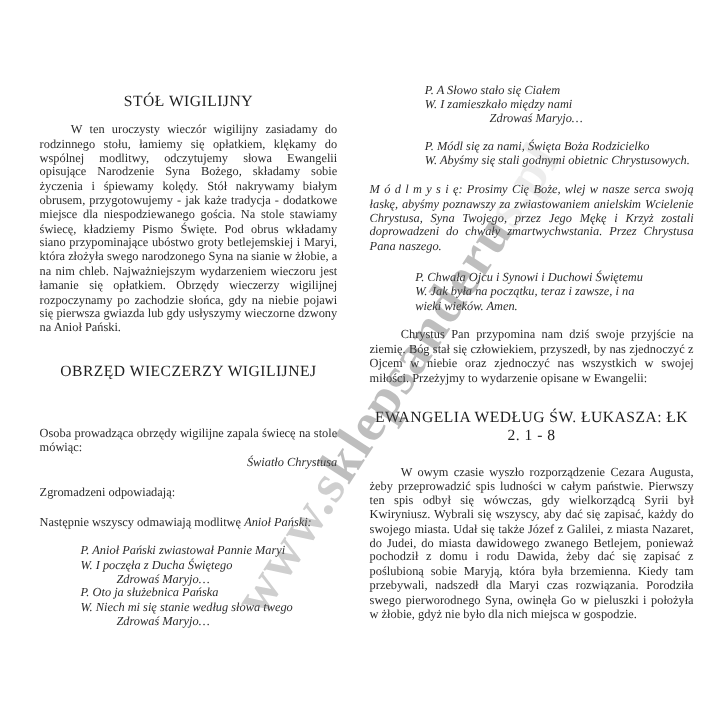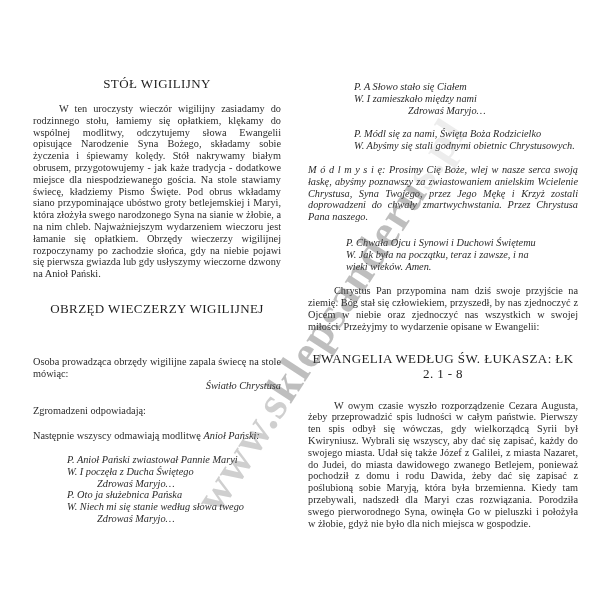--- a/index.html
+++ b/index.html
@@ -2,21 +2,21 @@
 <html lang="pl"><head>
 <meta charset="utf-8">
 <style>
   html,body{margin:0;padding:0;background:#ffffff;}
   .page{
     position:relative;width:600px;height:600px;background:#ffffff;overflow:hidden;
     font-family:"Liberation Serif","DejaVu Serif",serif;color:#2b2b2b;
   }
   .col{position:absolute;font-size:10.3px;line-height:11.8px;}
   .col-left{left:33px;top:76px;width:248px;}
-  .col-right{left:308px;top:81px;width:270px;}
+  .col-right{left:308px;top:70px;width:270px;}
   .sec-title{font-weight:normal;text-align:center;font-size:13px;letter-spacing:.4px;line-height:15px;color:#1e1e1e;}
   .justify{text-align:justify;}
   .ind{text-indent:26px;}
   .it{font-style:italic;}
   .center{text-align:right;font-style:italic;}
   .prayer{font-style:italic;margin-left:34px;margin-top:12px;}
   .prayer .in2{margin-left:30px;}
   .r-block{font-style:italic;margin-left:46px;}
   .r-block .in2{margin-left:54px;}
   .gloria{font-style:italic;margin-left:38px;width:196px;margin-top:14px;}

